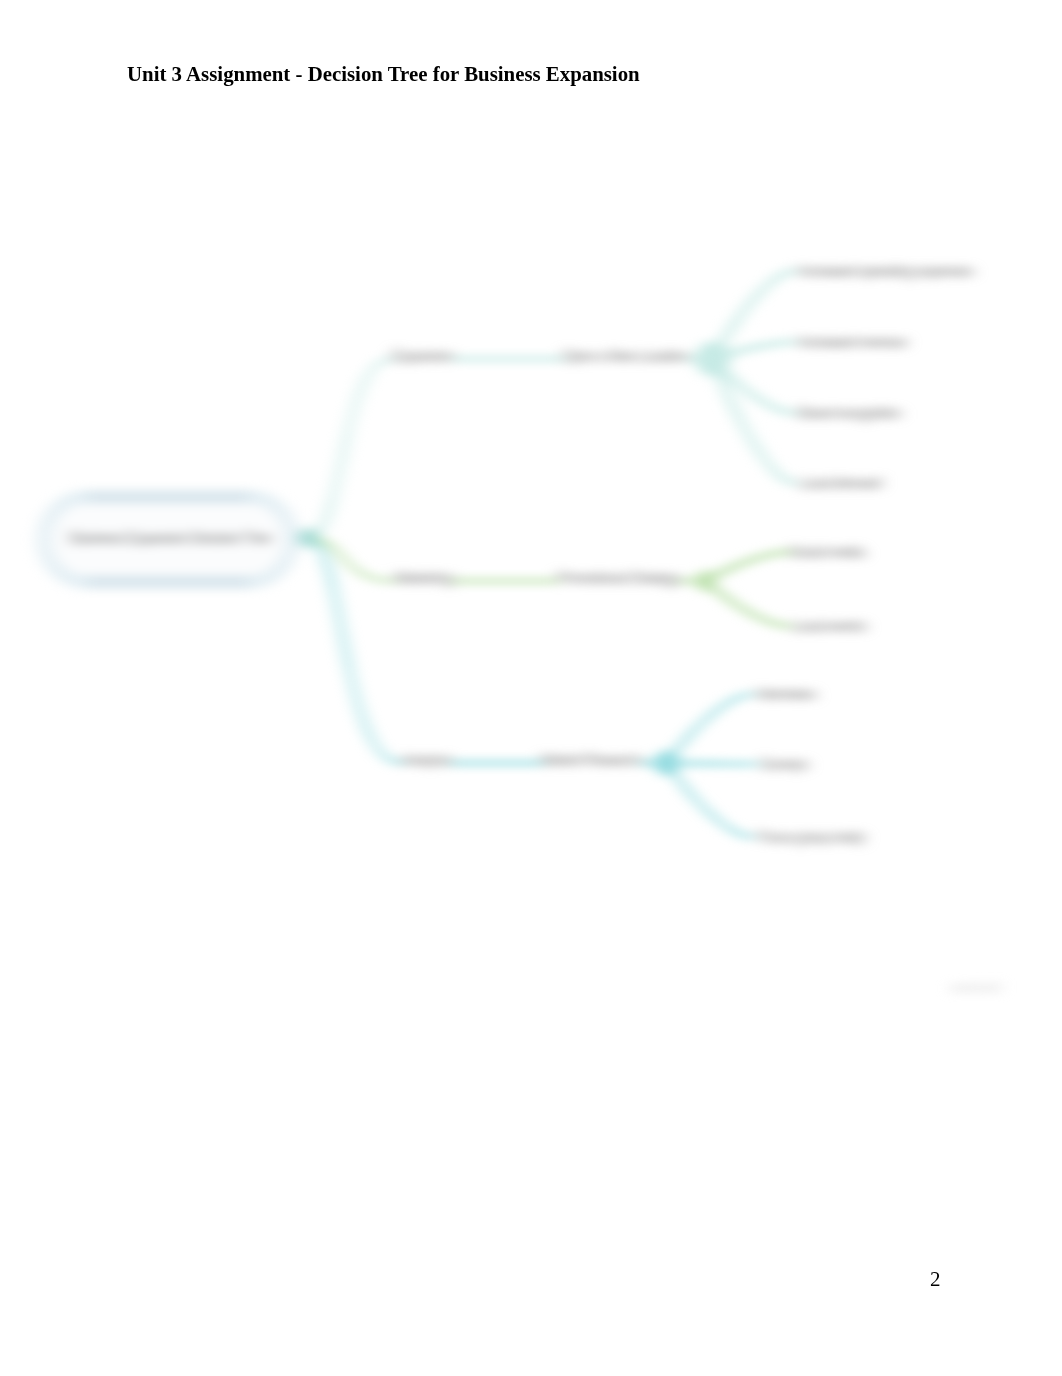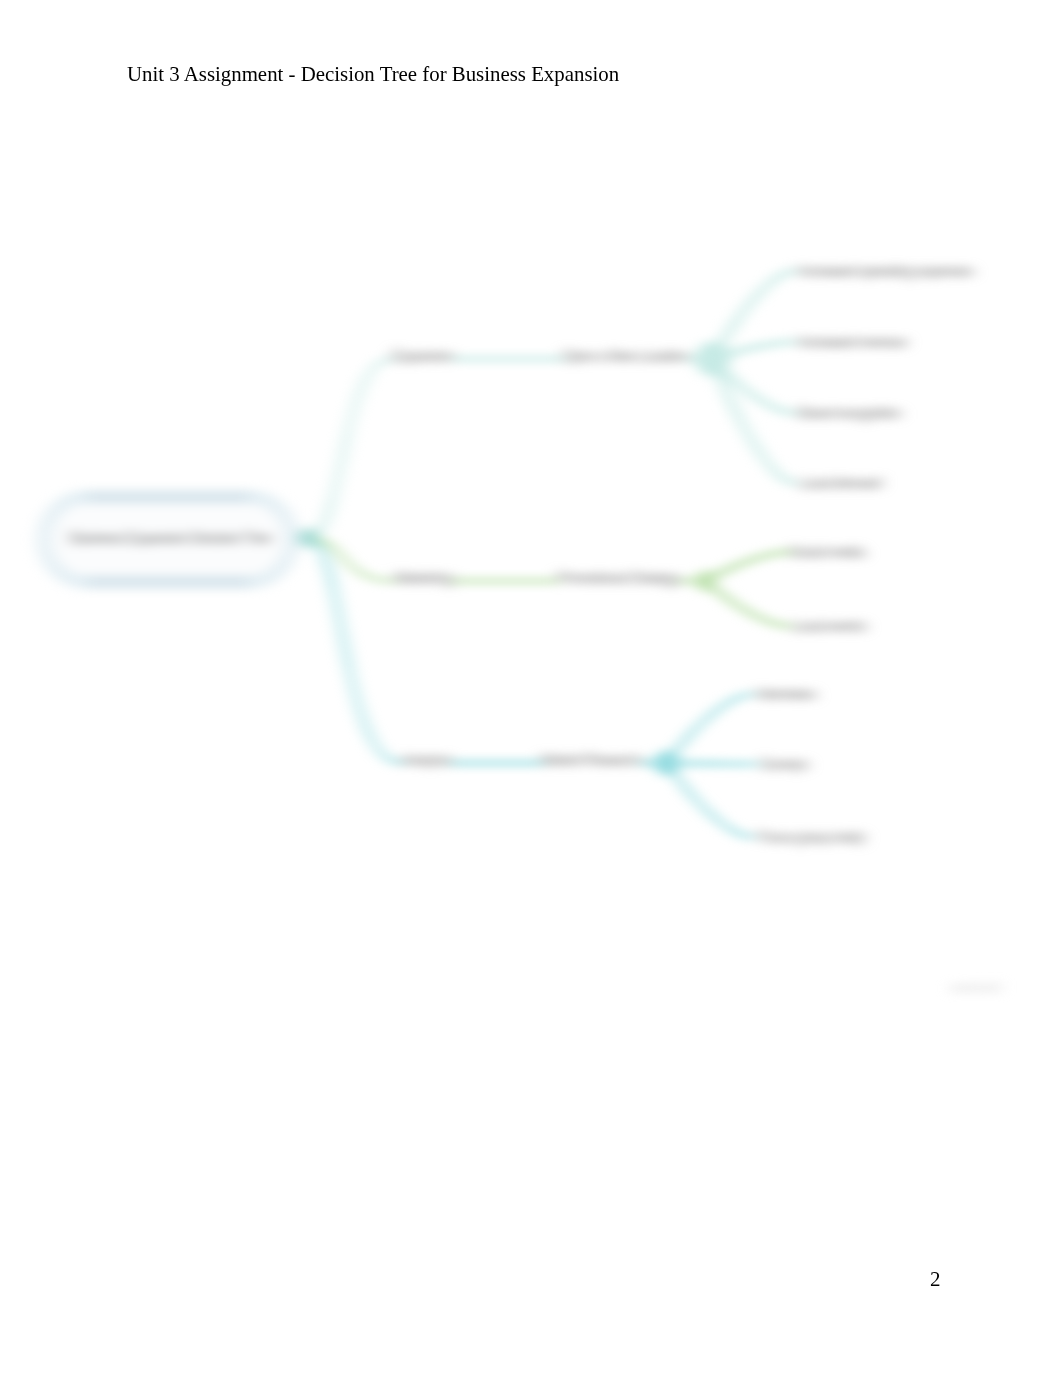--- a/index.html
+++ b/index.html
@@ -1,19 +1,19 @@
 <!DOCTYPE html>
 <html><head>
 <meta charset="utf-8">
 <style>
   html,body{margin:0;padding:0;}
   body{width:1062px;height:1376px;background:#fff;overflow:hidden;
        font-family:"Liberation Serif",serif;}
   .page{position:relative;width:1062px;height:1376px;background:#fff;}
-  .doc-title{position:absolute;left:126.5px;top:64px;will-change:transform;font-size:20.85px;line-height:21px;color:#000;white-space:nowrap;}
+  .doc-title{position:absolute;left:126.5px;top:64px;will-change:transform;font-size:20.85px;line-height:21px;color:#000;white-space:nowrap;font-weight:bold;}
   .page-num{position:absolute;left:0;top:1269px;will-change:transform;width:940.5px;text-align:right;font-size:21px;line-height:21px;color:#000;}
   .mindmap{position:absolute;left:0;top:0;width:1062px;height:1376px;}
   svg{display:block;}
   .nt{font-family:"Liberation Sans",sans-serif;font-stretch:normal;font-size:18.2px;fill:#7d7d7d;}
   .nt-root{font-family:"Liberation Sans",sans-serif;font-stretch:normal;font-size:18.2px;fill:#7d7d7d;}
   .wm{font-family:"Liberation Sans",sans-serif;font-size:16px;letter-spacing:1.6px;fill:#d2d2d2;}
 </style>
 </head>
 <body>
 

